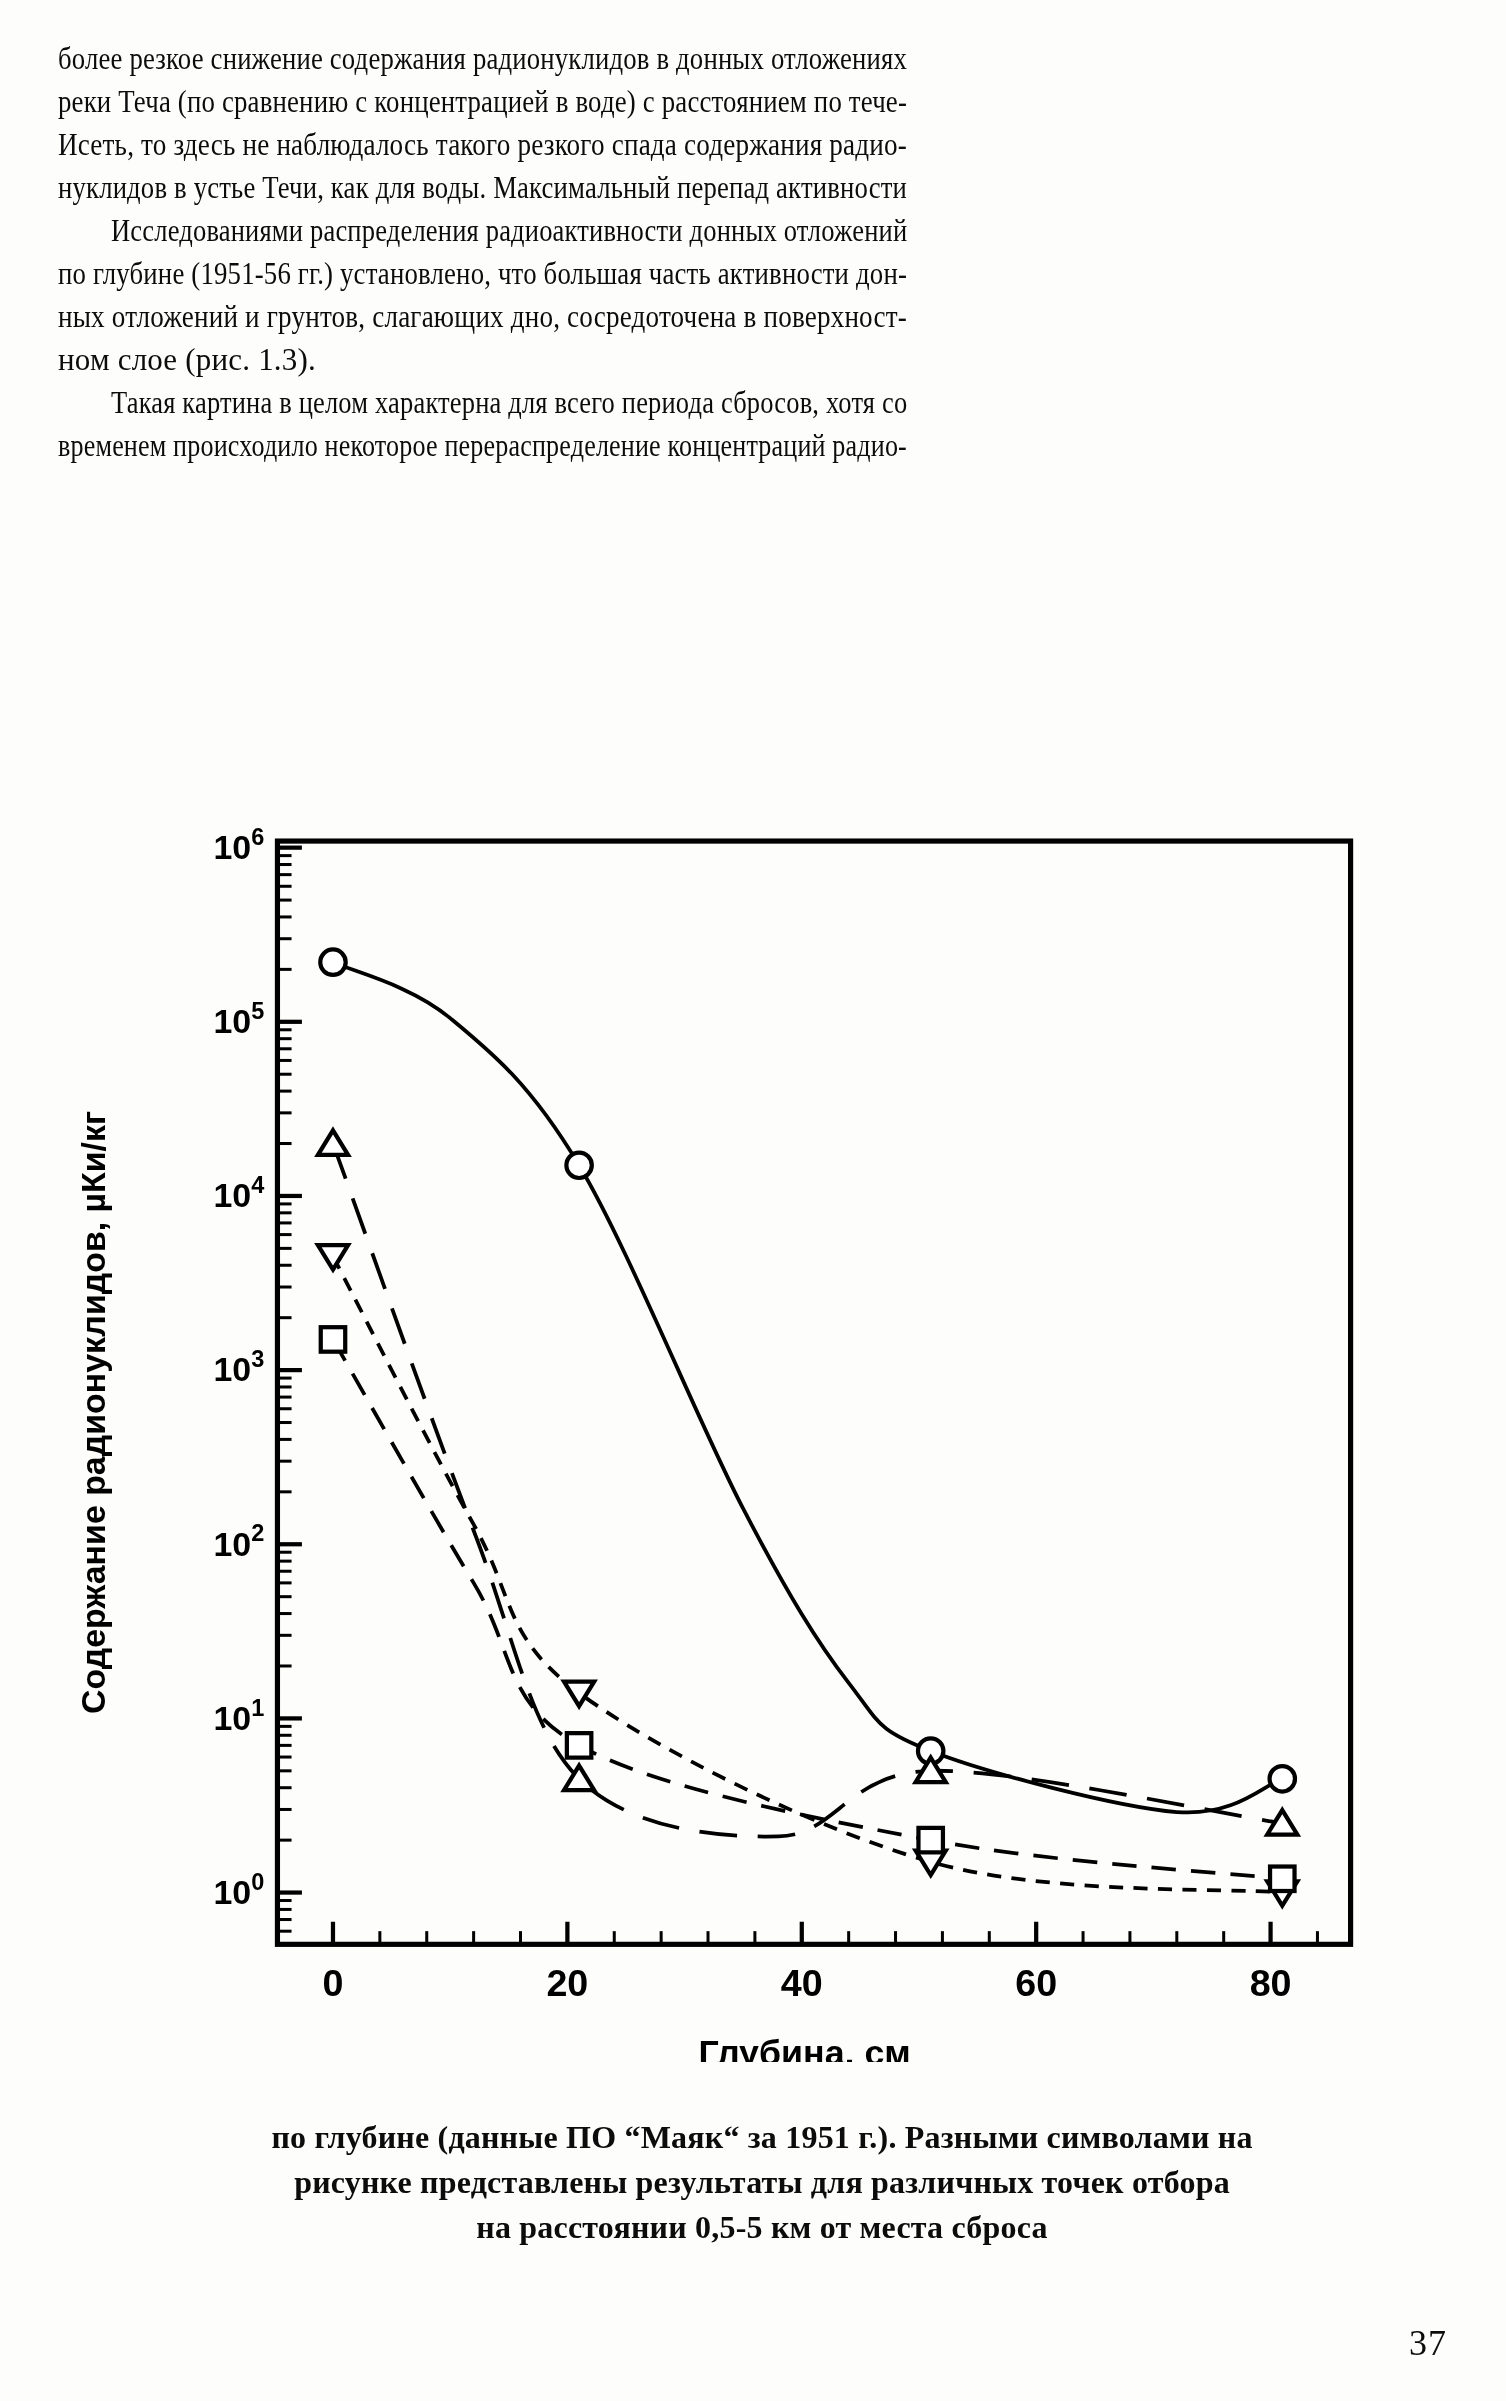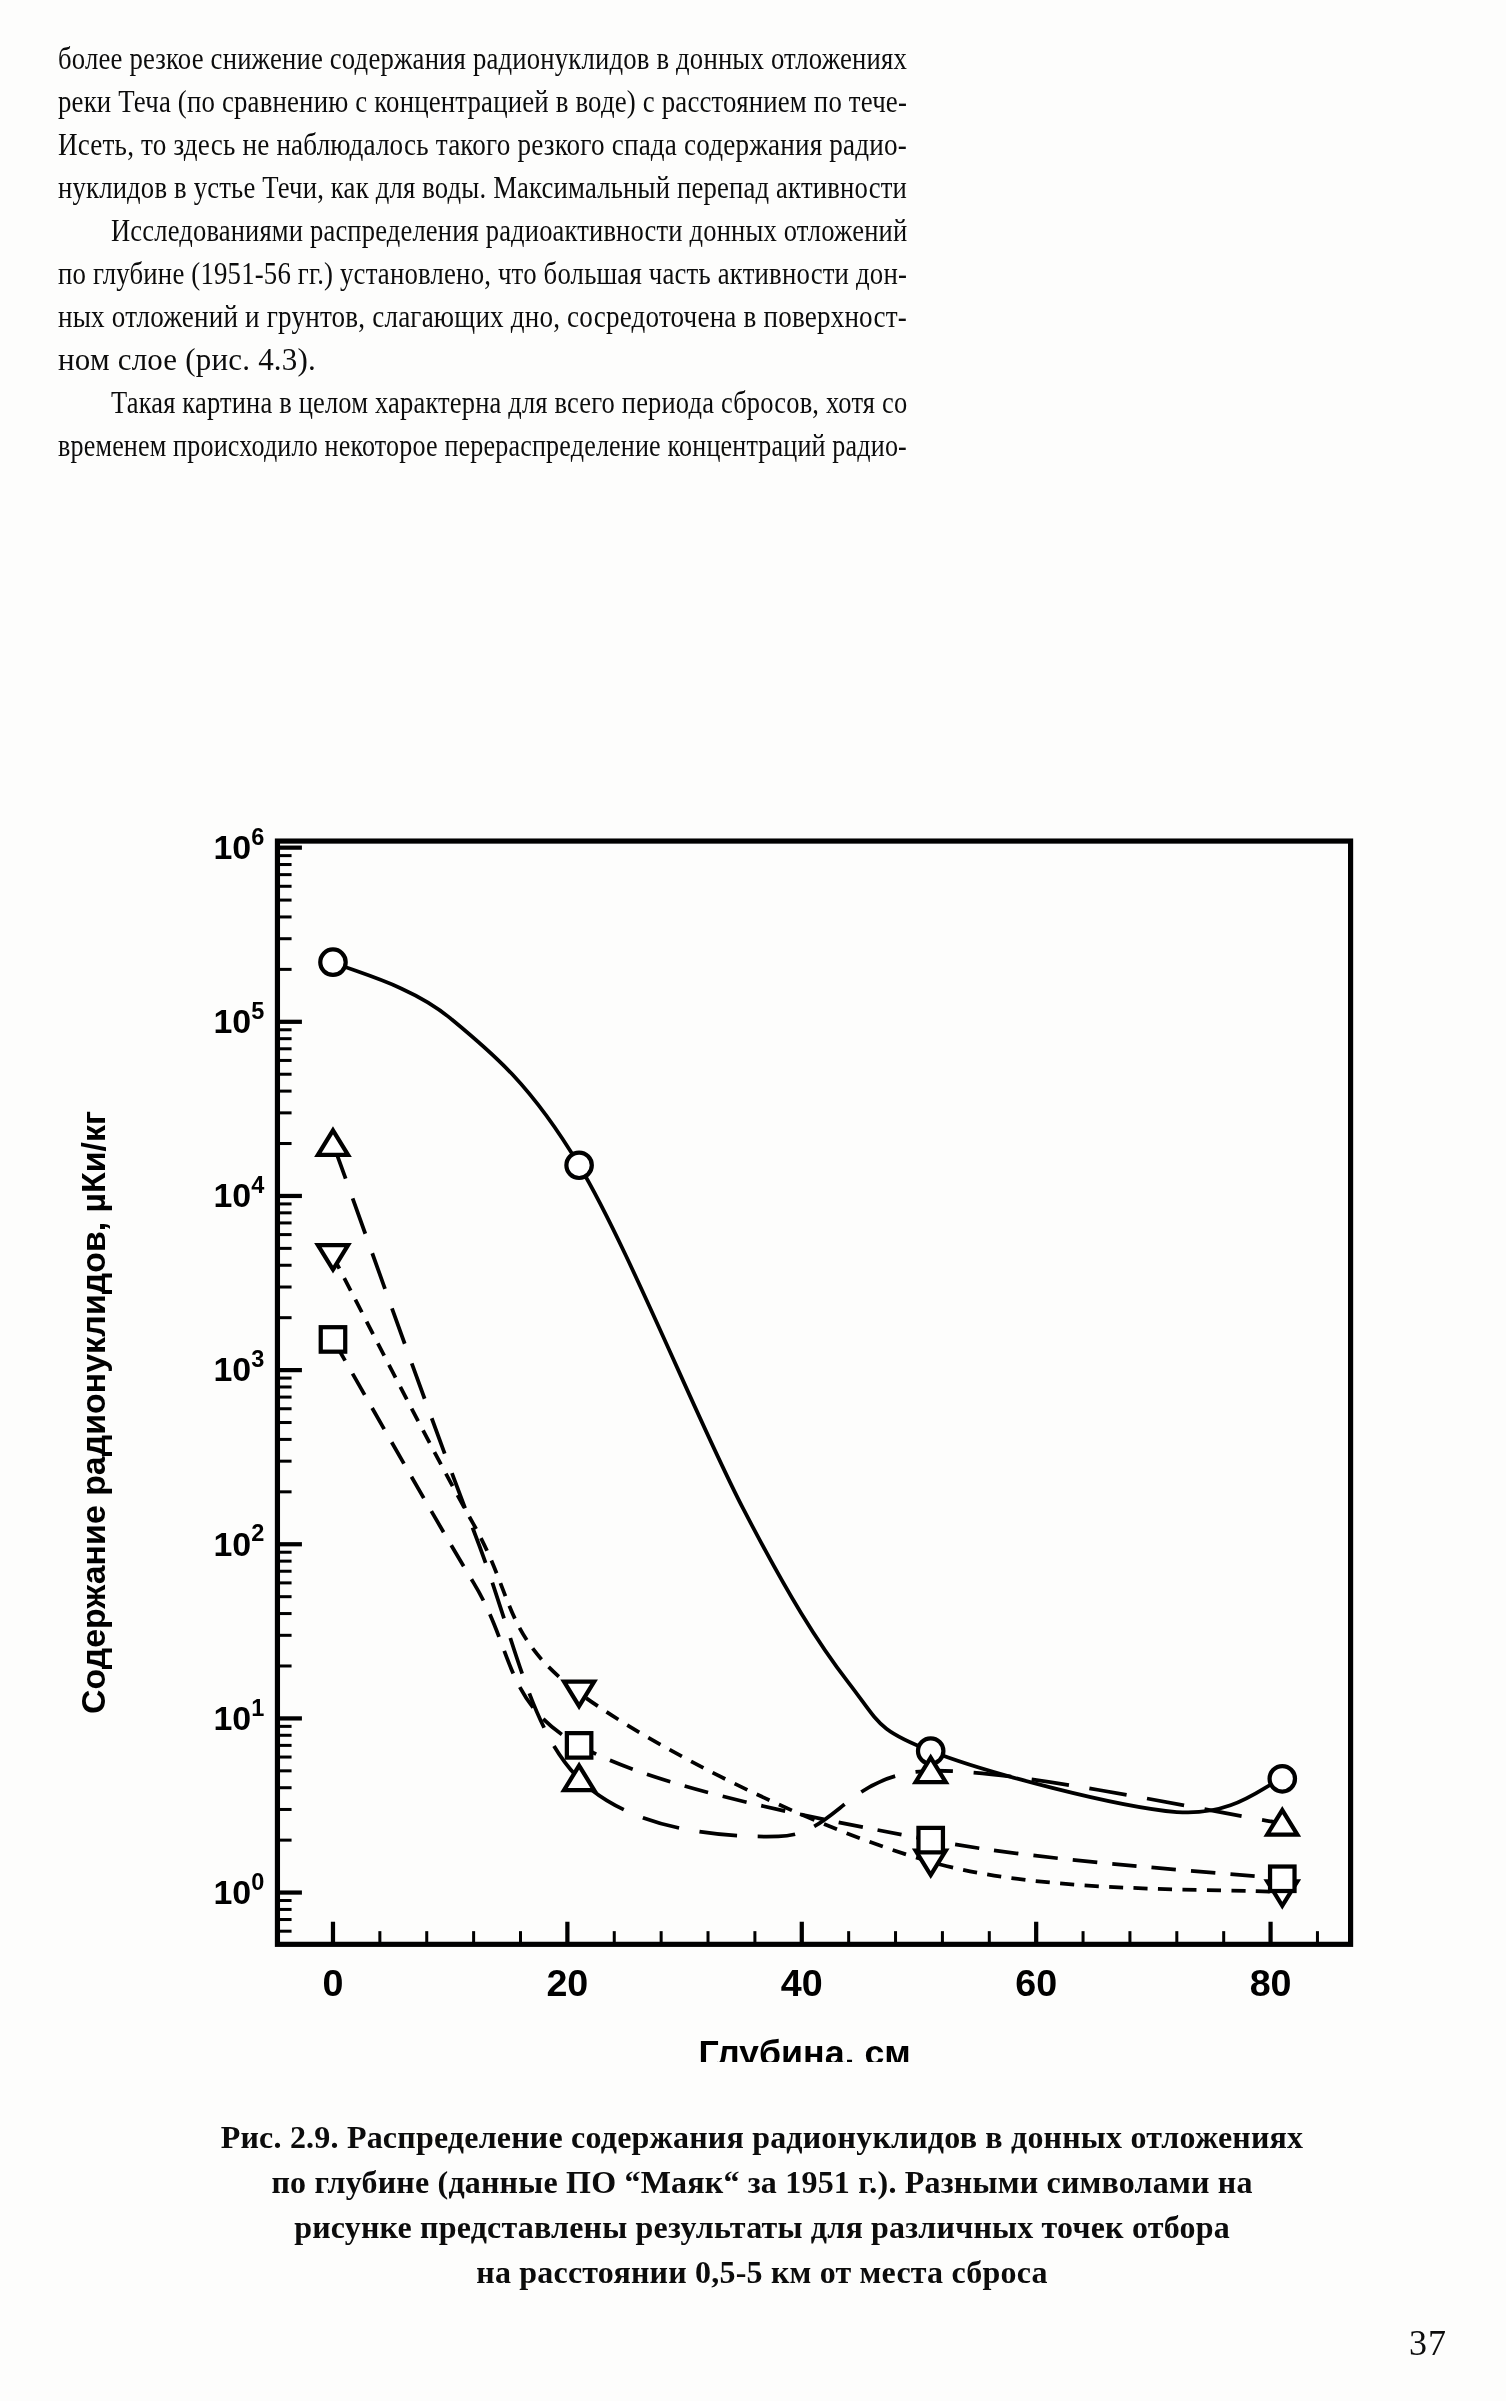--- a/index.html
+++ b/index.html
@@ -36,21 +36,21 @@
 <div class="page">
 
   <div id="body-lines" class="body-text">
       <div class="bline"><span class="fitspan" style="transform: scaleX(0.862413);">более резкое снижение содержания радионуклидов в донных отложениях</span></div>
       <div class="bline"><span class="fitspan" style="transform: scaleX(0.865253);">реки Теча (по сравнению с концентрацией в воде) с расстоянием по тече-</span></div>
       <div class="bline"><span class="fitspan" style="transform: scaleX(0.875689);">Исеть, то здесь не наблюдалось такого резкого спада содержания радио-</span></div>
       <div class="bline"><span class="fitspan" style="transform: scaleX(0.8615);">нуклидов в устье Течи, как для воды. Максимальный перепад активности</span></div>
       <div class="bline ind"><span class="fitspan" style="transform: scaleX(0.856285);">Исследованиями распределения радиоактивности донных отложений</span></div>
       <div class="bline"><span class="fitspan" style="transform: scaleX(0.864619);">по глубине (1951-56 гг.) установлено, что большая часть активности дон-</span></div>
       <div class="bline"><span class="fitspan" style="transform: scaleX(0.875146);">ных отложений и грунтов, слагающих дно, сосредоточена в поверхност-</span></div>
-      <div class="bline"><span class="fitspan nofit">ном слое (рис. 4.3).</span></div>
+      <div class="bline"><span class="fitspan nofit">ном слое (рис. 1.3).</span></div>
       <div class="bline ind"><span class="fitspan" style="transform: scaleX(0.854881);">Такая картина в целом характерна для всего периода сбросов, хотя со</span></div>
       <div class="bline"><span class="fitspan" style="transform: scaleX(0.84159);">временем происходило некоторое перераспределение концентраций радио-</span></div>
     </div>
 
   <figure>
     <svg id="chart-svg" width="1356" height="1252" viewBox="0 0 1440 1330">
         <g stroke="#000" fill="none">
           <line x1="235" y1="1150" x2="261" y2="1150" stroke-width="4.5"></line>
           <line x1="235" y1="965" x2="261" y2="965" stroke-width="4.5"></line>
           <line x1="235" y1="780" x2="261" y2="780" stroke-width="4.5"></line>
@@ -183,21 +183,20 @@
         <g fill="#fff" stroke="#000" stroke-width="4.5">
           <rect x="281" y="549.4231170746989" width="26" height="26"></rect>
           <rect x="542.45" y="980.6568625973625" width="26" height="26"></rect>
           <rect x="915.9499999999999" y="1081.3094508021634" width="26" height="26"></rect>
           <rect x="1289.4499999999998" y="1122.3514694811895" width="26" height="26"></rect>
         </g>
       </svg>
   </figure>
 
   <div id="caption" class="caption">
-      <div><span class="cap-label">Рис. 2.9.</span> Распределение содержания радионуклидов в донных отложениях</div>
       <div>по глубине (данные ПО “Маяк“ за 1951 г.). Разными символами на</div>
       <div>рисунке представлены результаты для различных точек отбора</div>
       <div>на расстоянии 0,5-5 км от места сброса</div>
     </div>
 
   <div class="page-number">37</div>
 
 </div>
 
 

